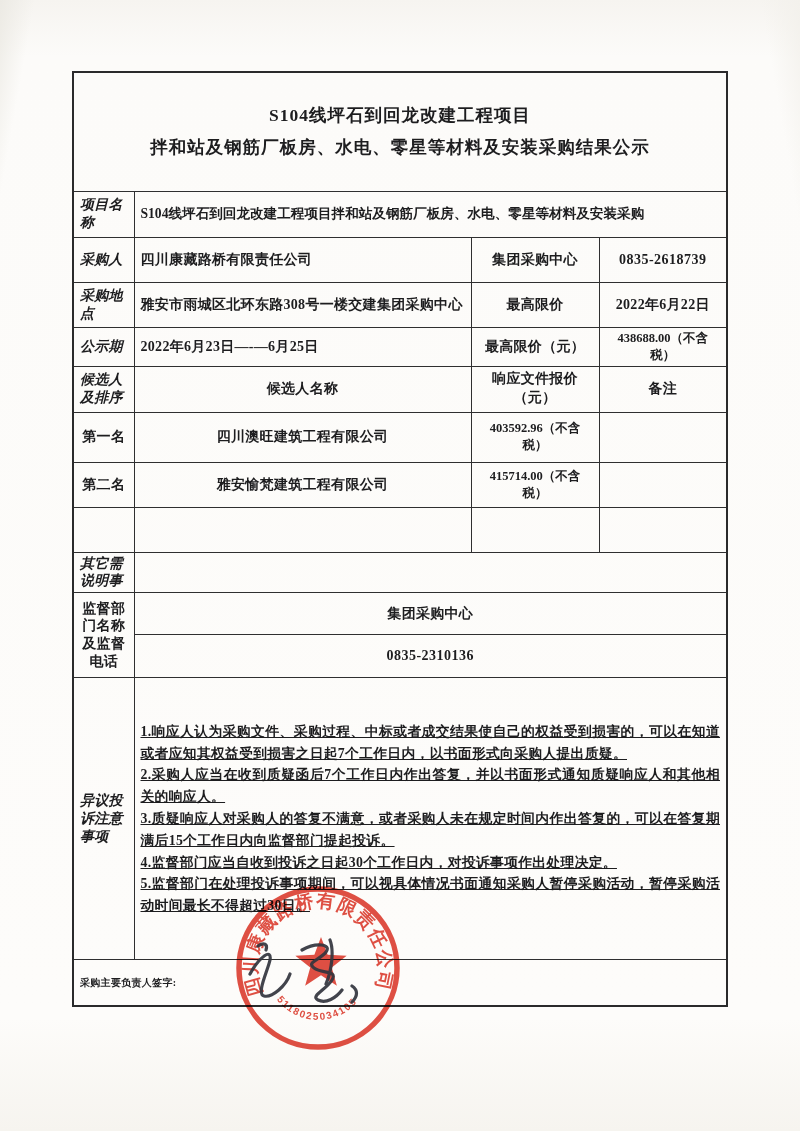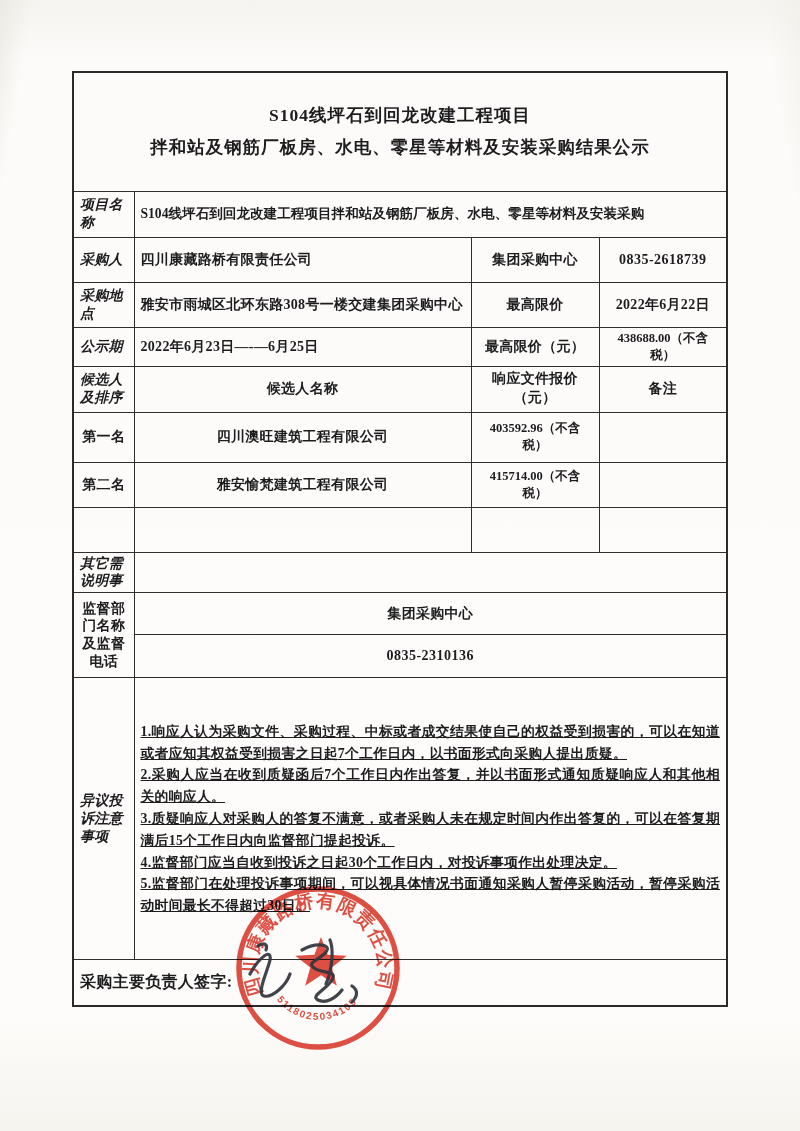--- a/index.html
+++ b/index.html
@@ -29,21 +29,21 @@
   .lft{text-align:left;padding-left:9px;}
   .price{font-size:12.5px;letter-spacing:0;text-align:center;padding:2px 2px;margin-top:12px;}
   .phone{text-align:center;letter-spacing:.5px;}
   td.title-cell{text-align:center;font-weight:700;font-size:17.5px;letter-spacing:1px;line-height:1.8;}
   .h-title{height:119px}.h46{height:46px}.h45{height:45px}.h37{height:37px}
   .h50{height:50px}.h35{height:35px}.h42{height:42px}.h43{height:43px}
   .h282{height:282px}.hsig{height:46px}
   td.notes-cell{padding:8px 11px;font-size:13.8px;line-height:1.58;font-weight:600;text-decoration:underline;}
   td.notes-cell p{margin:0;text-align:justify;}
   td.projname{font-size:13.6px;letter-spacing:0;padding-left:7px;margin-left:17px;}
-  td.sig-row{padding-left:7px;font-size:16px;}
+  td.sig-row{padding-left:7px;font-size:10px;}
   .stamp-wrap{position:absolute;left:216px;top:866px;width:204px;height:204px;pointer-events:none;}
   .stamp-wrap svg{display:block;}
 </style>
 </head>
 <body>
 
 <table class="doc">
   <colgroup>
       <col style="width:61px">
       <col style="width:337px">

